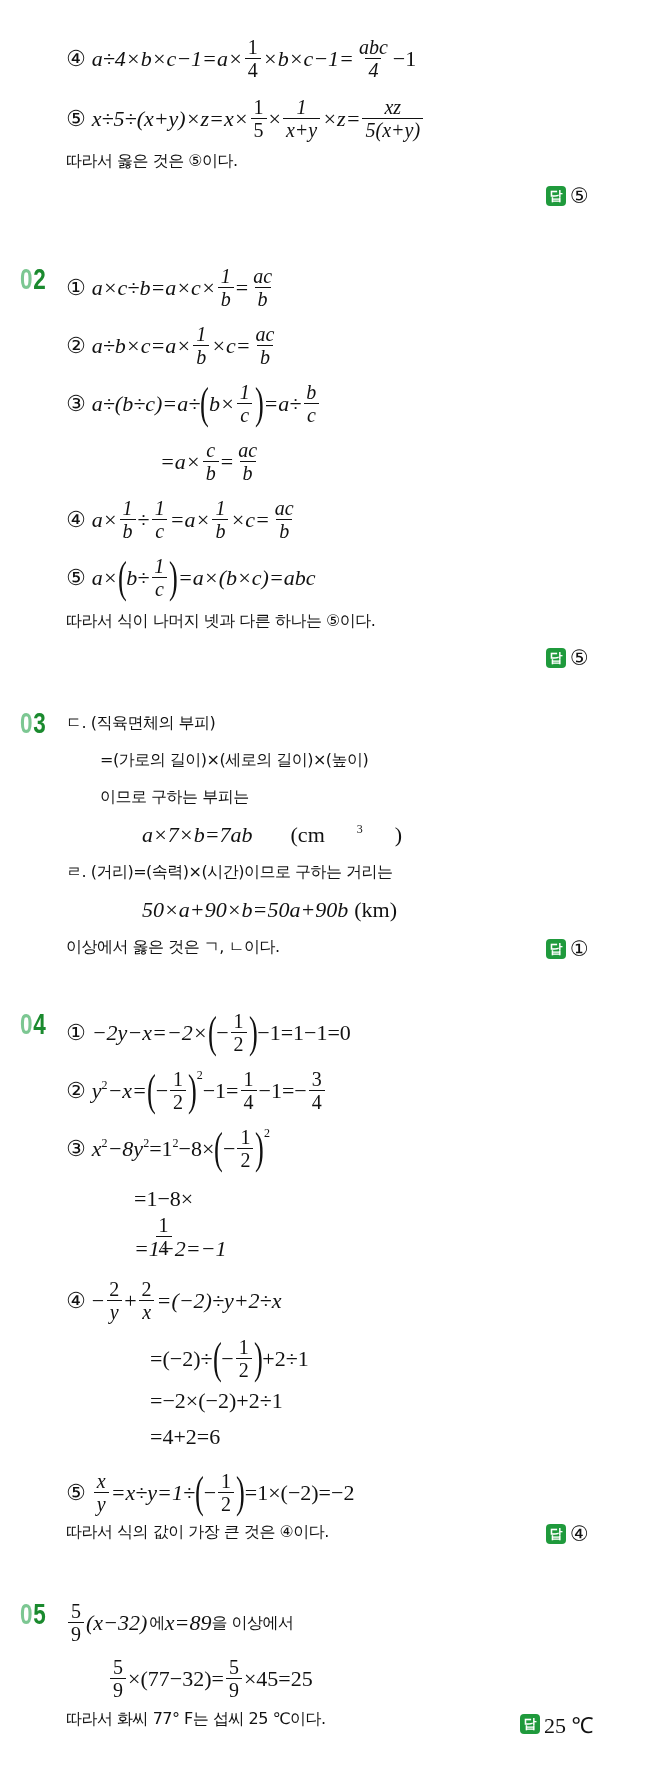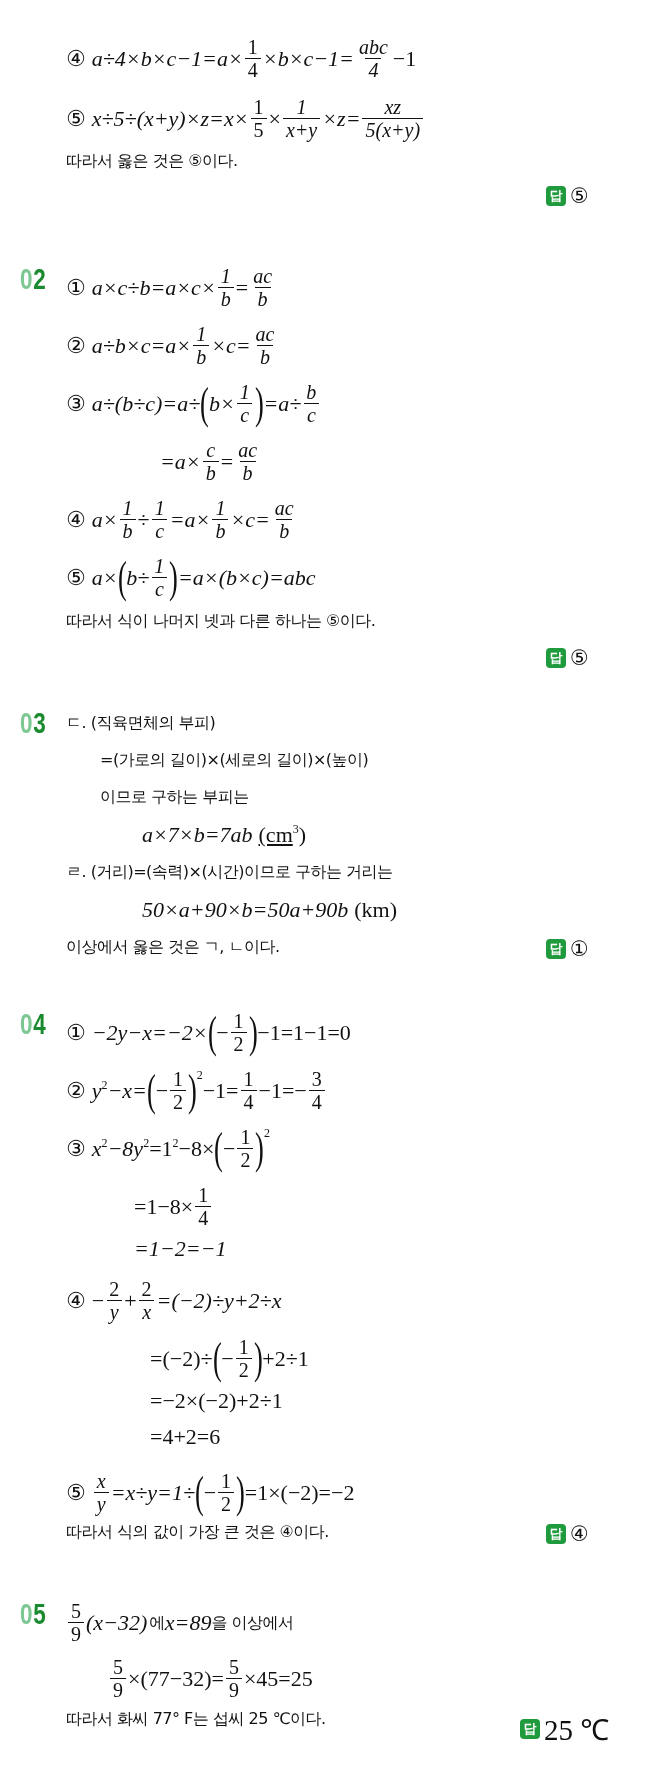--- a/index.html
+++ b/index.html
@@ -29,21 +29,21 @@
   }
   .qnum .d1 { color: #7cc792; }
   .qnum .d2 { color: #1a8a2e; }
   .ans { position: absolute; display: flex; align-items: center; }
   .ans-badge {
     display: inline-block; width: 20px; height: 20px; border-radius: 4px;
     background: #1f9a3c; color: #fff; font-family: "DejaVu Sans", sans-serif;
     font-size: 13px; font-weight: bold; text-align: center; line-height: 20px; margin-right: 4px;
   }
   .ans-val { font-family: "DejaVu Sans", sans-serif; font-size: 21px; }
-  .ans-val.m { font-family: "Liberation Serif", serif; font-size: 29px; }
+  .ans-val.m { font-family: "Liberation Serif", serif; font-size: 22px; }
 </style>
 </head>
 <body>
 
 <div class="line m" style="left:66px; top:36px;">
   <span class="circ">④</span>
   <span class="it">a÷4×b×c−1=a×</span>
   <span class="frac">
       <span class="num">1</span>
       <span class="den">4</span>
@@ -189,23 +189,23 @@
 </div>
 
 <div class="qnum" style="left:20px; top:706px;">
   <span class="d1">0</span><span class="d2">3</span>
 </div>
 
 <div class="line kr" style="left:66px; top:708px;">ㄷ. (직육면체의 부피)</div>
 <div class="line kr" style="left:100px; top:745px;">=(가로의 길이)×(세로의 길이)×(높이)</div>
 <div class="line kr" style="left:100px; top:782px;">이므로 구하는 부피는</div>
 
-<div class="line m" style="left:142px; top:820px;">
+<div class="line m" style="left:142px; top:820px;gap:32px;">
   <span class="it">a×7×b=7ab</span>
-  <span style="margin-left:6px;text-decoration:underline;">(cm</span>
+  <span style="margin-left:6px;">(cm</span>
     <span class="sup">3</span>
     <span>)</span>
 </div>
 
 <div class="line kr" style="left:66px; top:857px;">ㄹ. (거리)=(속력)×(시간)이므로 구하는 거리는</div>
 
 <div class="line m" style="left:142px; top:895px;">
   <span class="it">50×a+90×b=50a+90b</span>
   <span style="margin-left:6px;">(km)</span>
 </div>
@@ -271,21 +271,21 @@
   <span class="paren">(</span>
   <span>−</span>
   <span class="frac">
       <span class="num">1</span>
       <span class="den">2</span>
     </span>
   <span class="paren">)</span>
     <span class="sup" style="top:-16px;">2</span>
 </div>
 
-<div class="line m" style="left:134px; top:1184px;">
+<div class="line m" style="left:134px; top:1184px;flex-direction:column;">
   <span>=1−8×</span>
   <span class="frac">
       <span class="num">1</span>
       <span class="den">4</span>
     </span>
 </div>
 
 <div class="line m" style="left:134px; top:1234px;font-style:italic;">=1−2=−1</div>
 
 <div class="line m" style="left:66px; top:1278px;">

